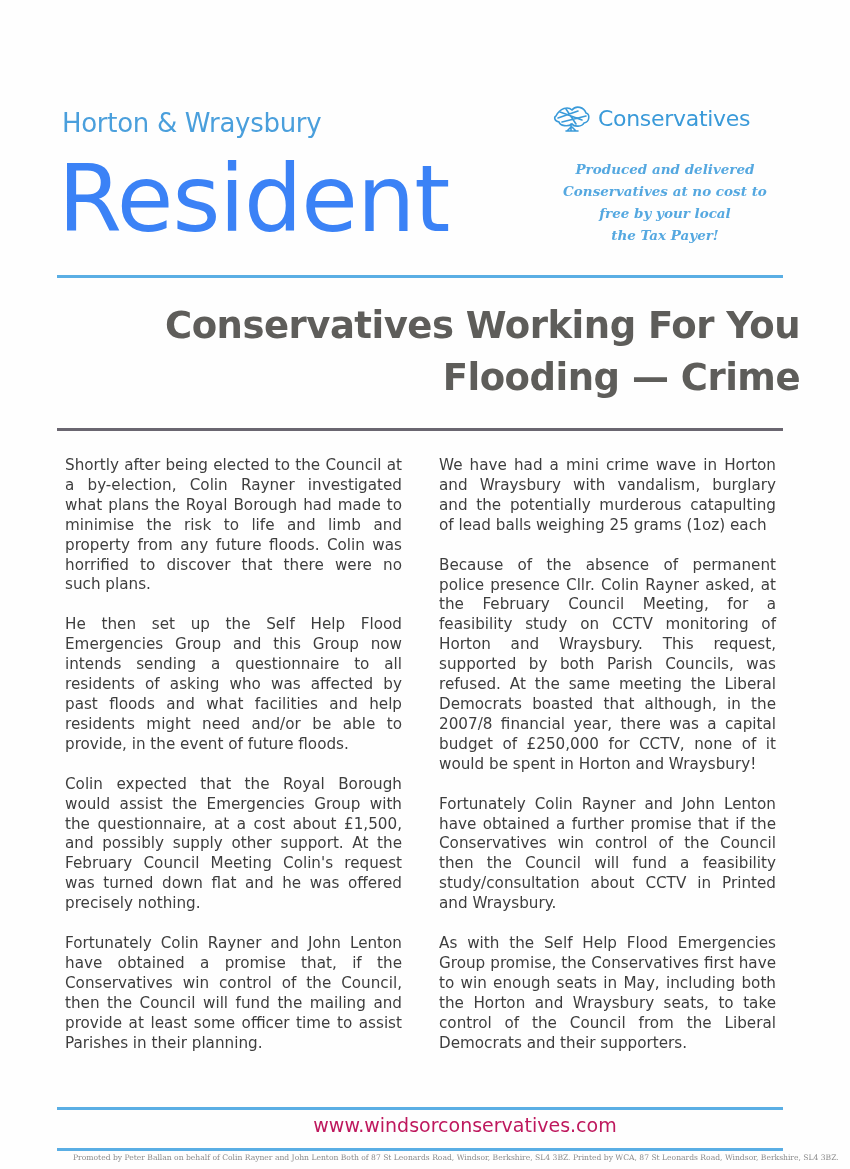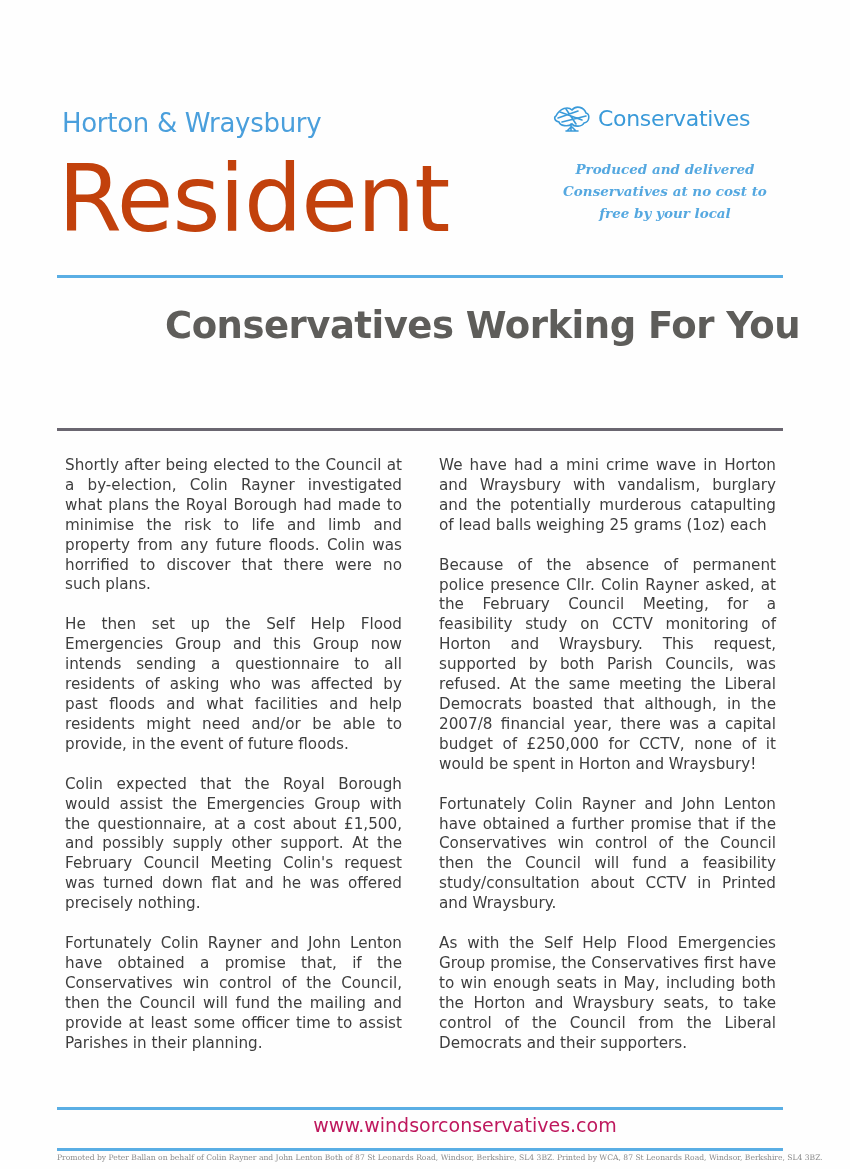--- a/index.html
+++ b/index.html
@@ -4,41 +4,41 @@
 <style>
   html, body { margin: 0; padding: 0; background: #ffffff; }
   body { width: 850px; height: 1169px; position: relative; overflow: hidden; font-family: "DejaVu Sans", sans-serif; }
   .page { position: absolute; left: 0; top: 0; width: 850px; height: 1169px; background: #fefefe; }
 
   .logo { position: absolute; left: 552px; top: 100px; height: 36px; display: flex; align-items: center; }
   .logo svg { width: 40px; height: 32px; margin-right: 6px; }
   .logo-text { font-family: "DejaVu Sans", sans-serif; color: #3a9ad9; font-size: 22px; letter-spacing: -0.3px; }
 
   .masthead-sub { position: absolute; left: 62px; top: 108px; font-family: "DejaVu Sans", sans-serif; color: #4a9fdc; font-size: 26px; letter-spacing: -0.3px; }
-  .masthead-title { position: absolute; left: 58px; top: 150px; font-family: "DejaVu Sans", sans-serif; color: #c2410c; font-size: 92px; line-height: 100px; letter-spacing: -1px; }
+  .masthead-title { position: absolute; left: 58px; top: 150px; font-family: "DejaVu Sans", sans-serif; color: #3b82f6; font-size: 92px; line-height: 100px; letter-spacing: -1px; }
 
   .tagline { position: absolute; left: 560px; top: 158px; width: 210px; text-align: center; font-family: "DejaVu Serif", serif; font-style: italic; font-weight: bold; color: #55a8e0; font-size: 13.5px; line-height: 22px; }
 
   .rule-blue { position: absolute; left: 57px; width: 726px; height: 3px; background: #5aaee4; }
   .rule-top { top: 275px; }
   .rule-foot1 { top: 1107px; }
   .rule-foot2 { top: 1148px; }
   .rule-gray { position: absolute; left: 57px; top: 428px; width: 726px; height: 3px; background: #6a6670; }
 
   .headline { position: absolute; left: 40px; top: 300px; width: 760px; text-align: right; font-family: "DejaVu Sans", sans-serif; font-weight: bold; color: #5e5d5a; font-size: 37px; line-height: 52px; letter-spacing: -0.5px; }
 
   .col { position: absolute; top: 456px; width: 345px; font-family: "DejaVu Sans", sans-serif; color: #3e3e3e; font-size: 15.2px; line-height: 19.9px; text-align: justify; }
   .col-left { left: 57px; }
   .col-right { left: 431px; }
   .col p { margin: 0 0 20px 8px; }
 
   .website { position: absolute; left: 57px; top: 1114px; width: 726px; text-align: right; padding-right: 0; font-family: "DejaVu Sans", sans-serif; color: #be185d; font-size: 19px; }
   .website span { display: inline-block; width: 100%; text-align: center; padding-left: 90px; box-sizing: border-box; }
 
-  .imprint { position: absolute; left: 57px; top: 1153px; width: 726px; text-align: center; font-family: "DejaVu Serif", serif; color: #8a8a8a; font-size: 7.6px; white-space: nowrap; }
+  .imprint { position: absolute; left: 73px; top: 1153px; width: 726px; text-align: center; font-family: "DejaVu Serif", serif; color: #8a8a8a; font-size: 7.6px; white-space: nowrap; }
 </style>
 </head>
 <body>
 
 <div class="page">
 
   <div class="logo">
     <svg viewBox="0 0 40 32">
       <g fill="none" stroke="#3a9ad9" stroke-width="1.6" stroke-linecap="round">
         <path d="M4 14 C8 6, 16 4, 20 8 C24 3, 32 5, 34 11 C38 12, 38 20, 32 21 C30 25, 22 25, 20 22 C16 25, 8 24, 7 20 C2 19, 2 15, 4 14 Z"></path>
@@ -49,26 +49,28 @@
     <span class="logo-text">Conservatives</span>
   </div>
 
   <div class="masthead-sub">Horton &amp; Wraysbury</div>
   <div class="masthead-title">Resident</div>
 
   <div class="tagline">
     <div>Produced and delivered</div>
     <div>Conservatives at no cost to</div>
     <div>free by your local</div>
+    <div>the Tax Payer!</div>
   </div>
 
   <div class="rule-blue rule-top"></div>
 
   <div class="headline">
     <div>Conservatives Working For You</div>
+    <div>Flooding — Crime</div>
   </div>
 
   <div class="rule-gray"></div>
 
   <div class="col col-left">
     <p>Shortly after being elected to the Council at a by-election, Colin Rayner investigated what plans the Royal Borough had made to minimise the risk to life and limb and property from any future floods.  Colin was horrified to discover that there were no such plans.</p>
     <p>He then set up the Self Help Flood Emergencies Group and this Group now intends sending a questionnaire to all residents of asking who was affected by past floods and what facilities and help residents might need and/or be able to provide, in the event of future floods.</p>
     <p>Colin expected that the Royal Borough would assist the Emergencies Group with the questionnaire, at a cost about £1,500, and possibly supply other support.  At the February Council Meeting Colin's request was turned down flat and he was offered precisely nothing.</p>
     <p>Fortunately Colin Rayner and John Lenton have obtained a promise that, if the Conservatives win control of the Council, then the Council will fund the mailing and provide at least some officer time to assist Parishes in their planning.</p>
   </div>

